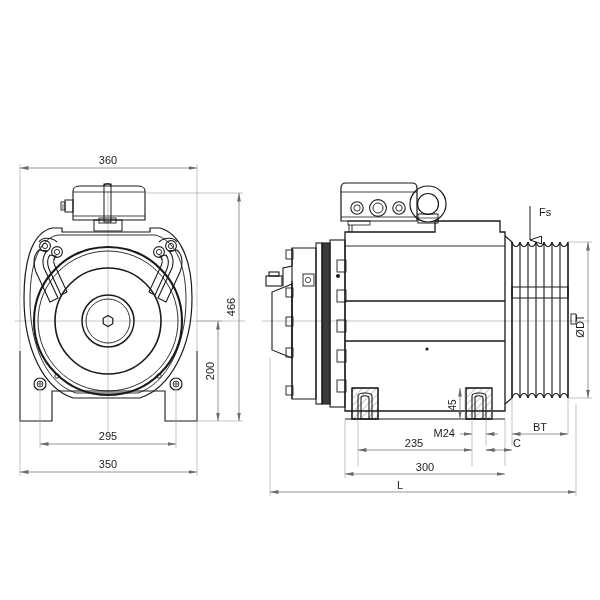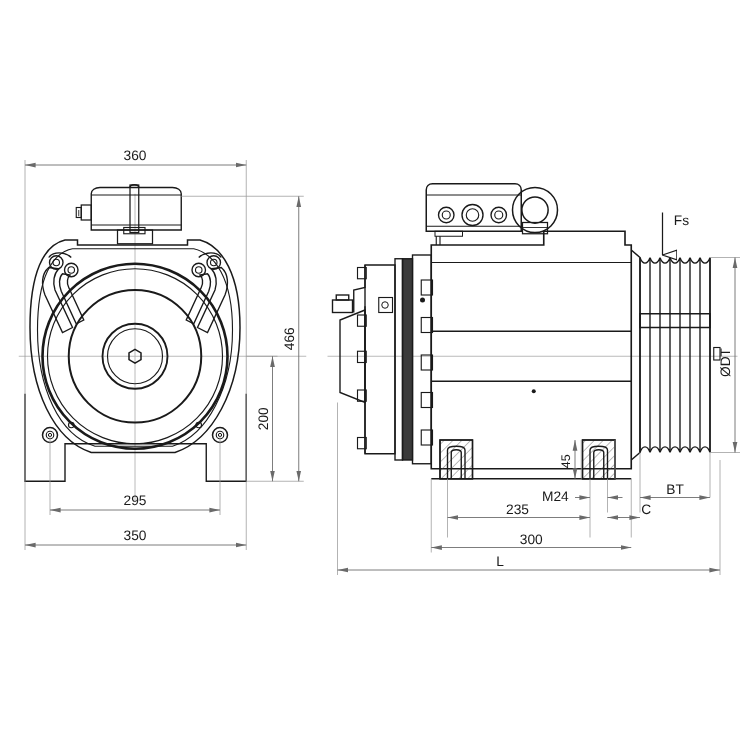--- a/index.html
+++ b/index.html
@@ -1,18 +1,18 @@
 <!DOCTYPE html>
 <html><head>
 <meta charset="utf-8">
 <style>
   html,body{margin:0;padding:0;background:#ffffff;}
   body{width:600px;height:600px;overflow:hidden;
        font-family:"Liberation Sans",sans-serif;}
-  #stage{position:relative;width:600px;height:508px;background:#fff;}
+  #stage{position:relative;width:600px;height:508px;background:#fff;margin-top:36px;}
   svg{display:block;}
   .dimtxt{font-family:"Liberation Sans",sans-serif;font-size:11px;fill:#1a1a1a;}
   .dimtxt-sm{font-family:"Liberation Sans",sans-serif;font-size:10px;fill:#1a1a1a;}
 </style>
 </head>
 <body>
 
 <div id="stage">
 
   <svg width="600" height="600" viewBox="0 0 600 600">

